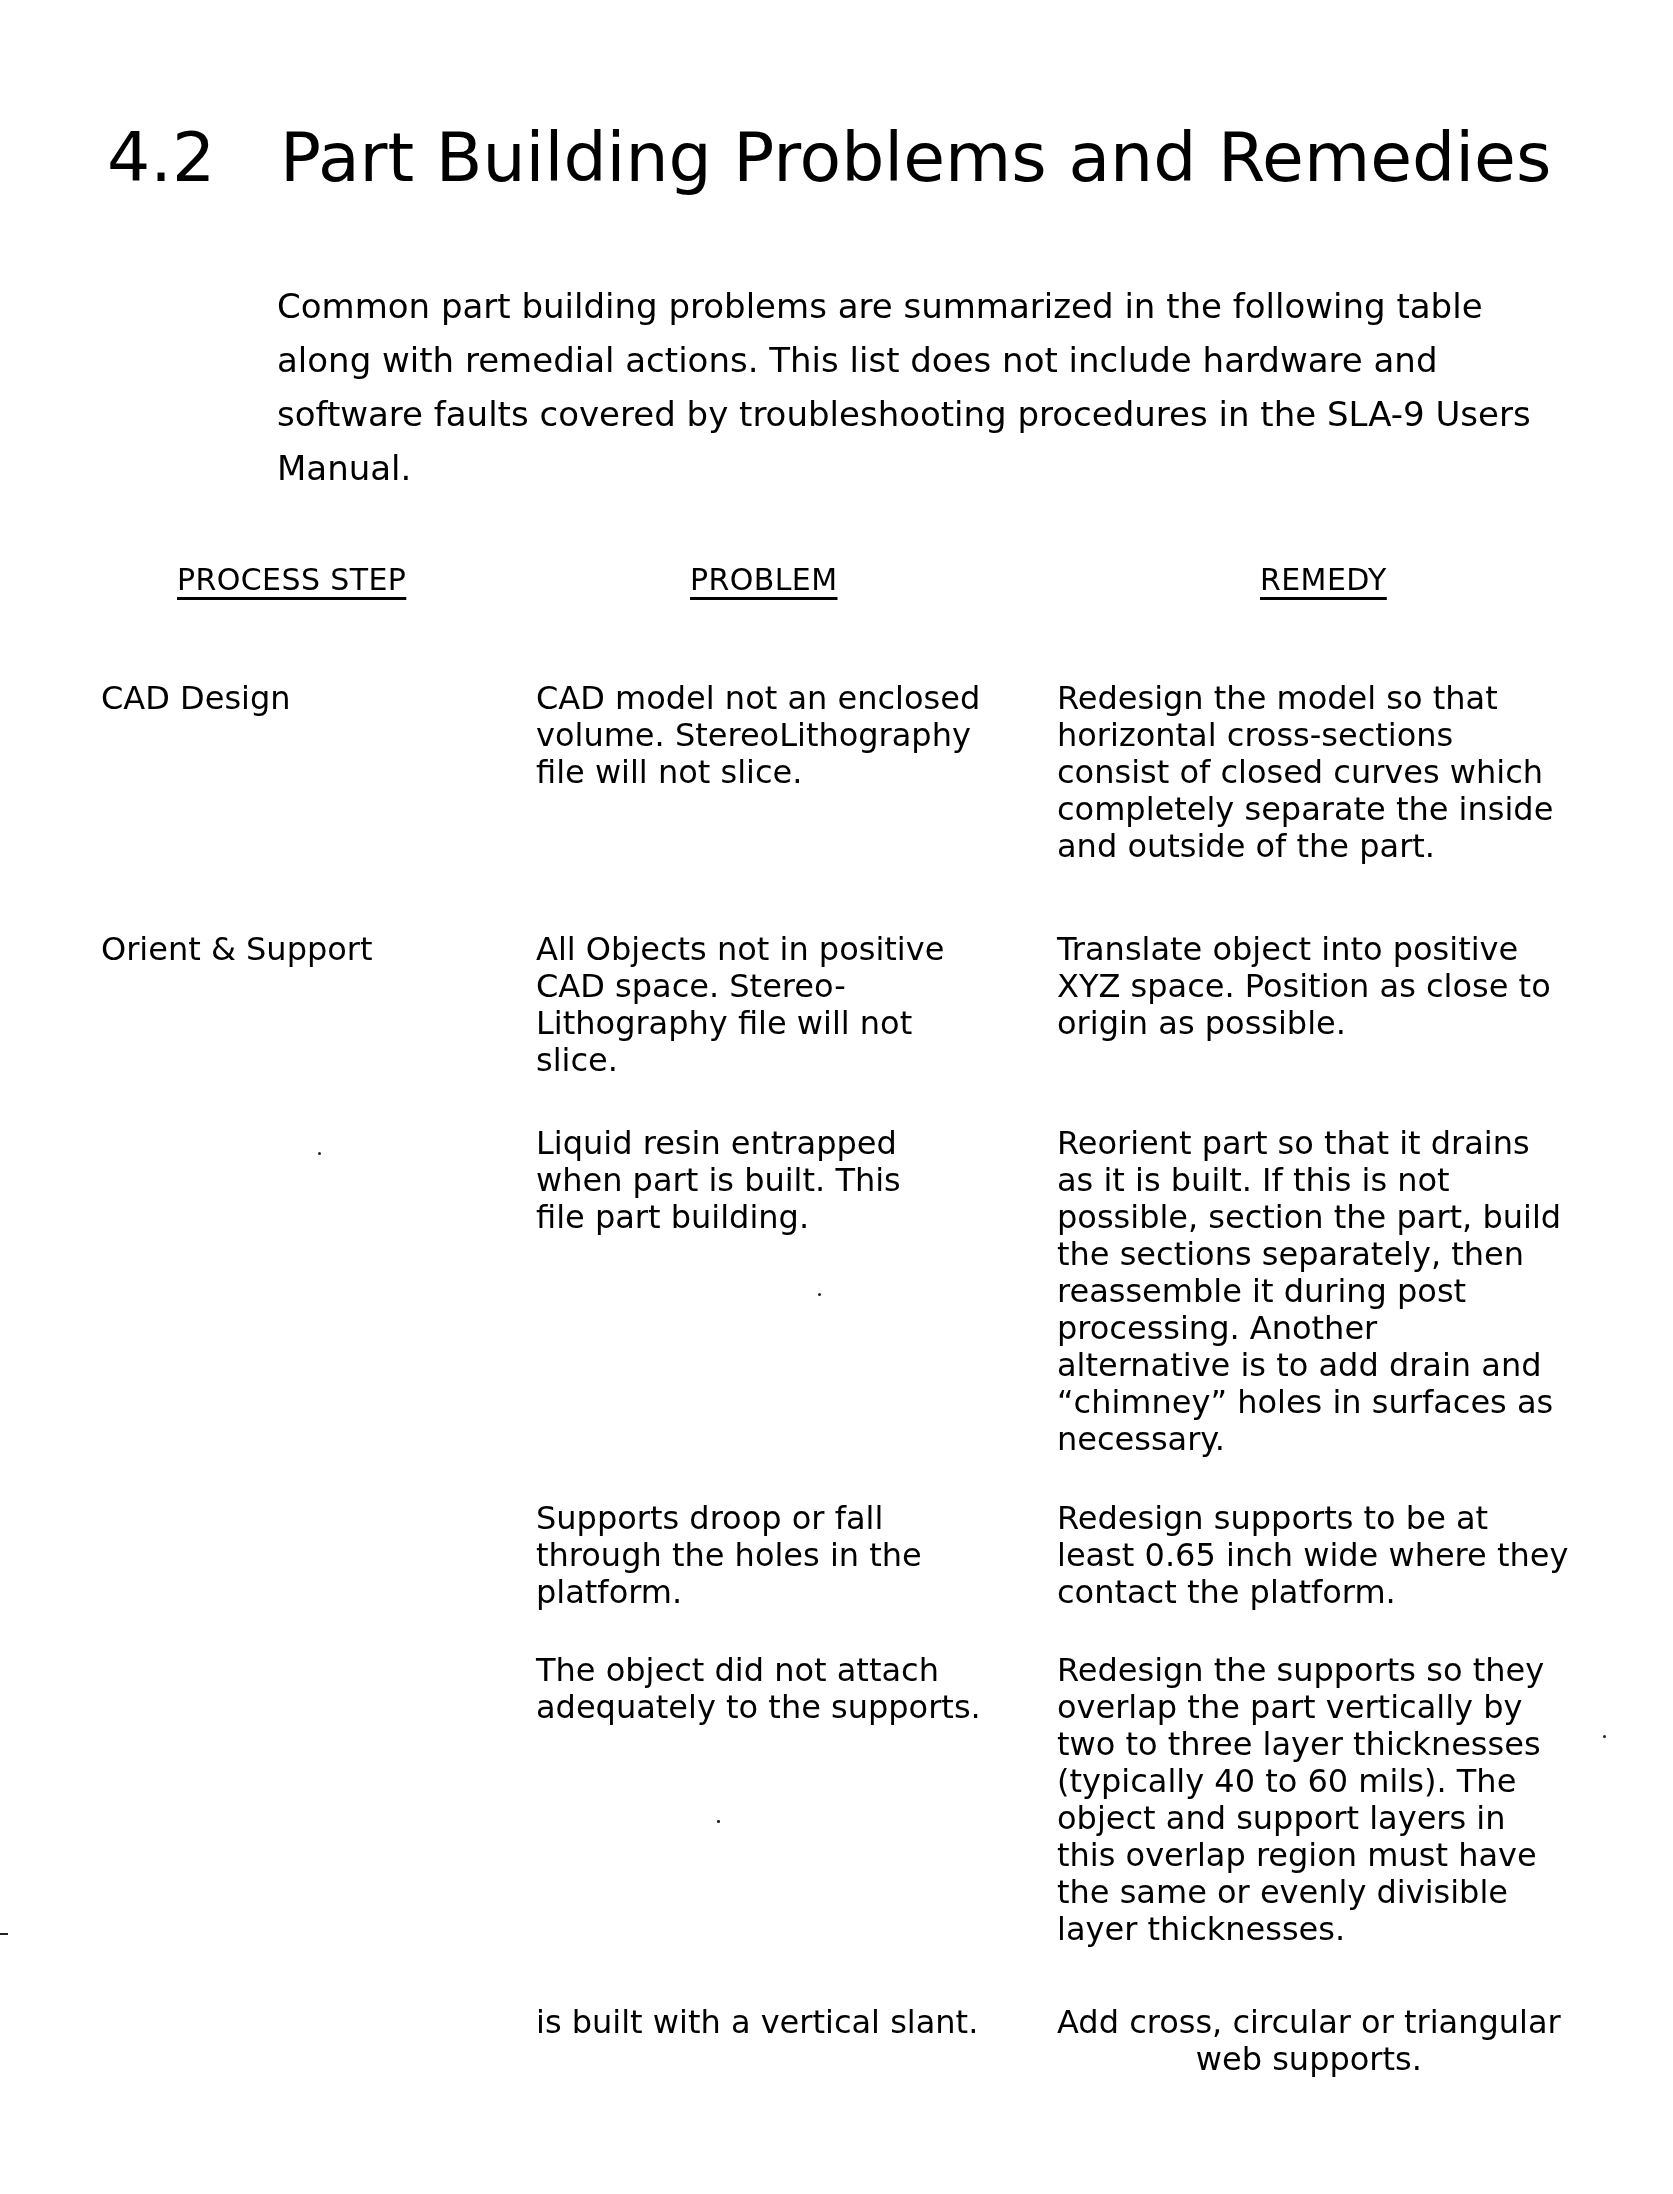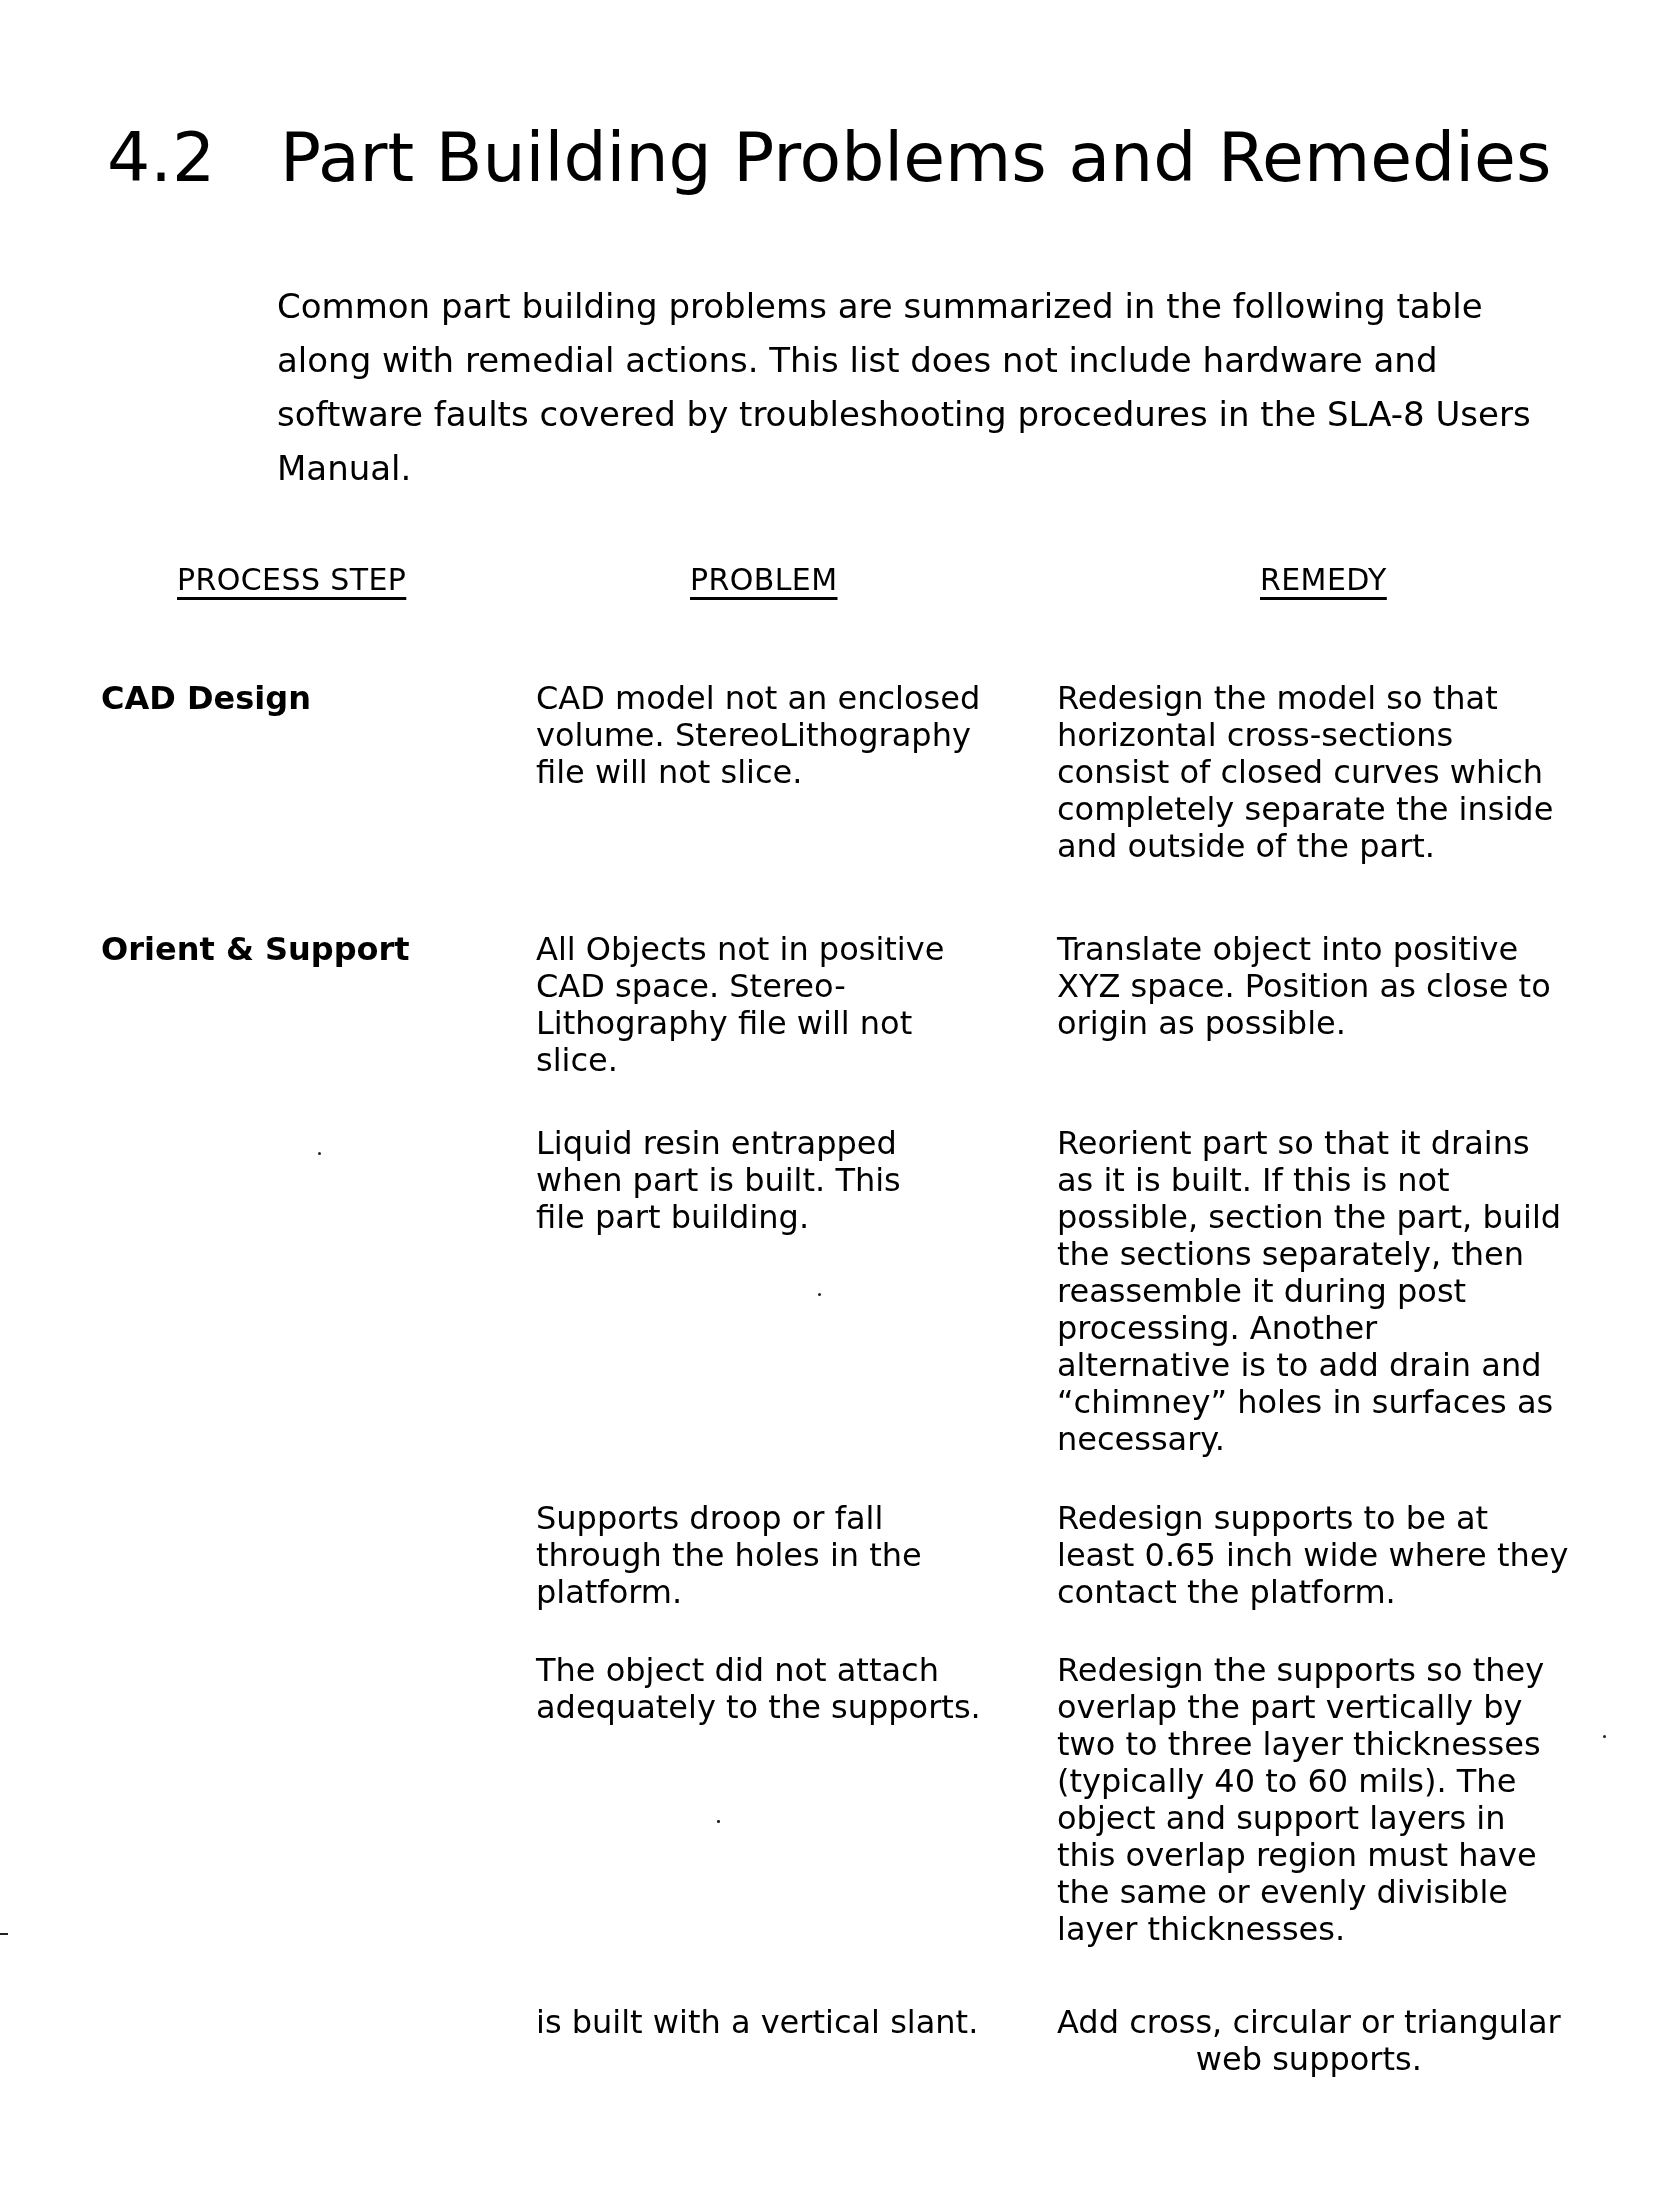--- a/index.html
+++ b/index.html
@@ -47,41 +47,41 @@
     .col-head.problem { left: 690px; }
     .col-head.remedy { left: 1260px; }
 
     .cell {
       position: absolute;
       font-size: 32px;
       line-height: 37px;
       margin: 0;
     }
     .cell span { display: block; white-space: nowrap; }
-    .cell.step { left: 101px; font-weight: bold; }
+    .cell.step { left: 101px; font-weight: normal; }
     .cell.problem { left: 522px; margin-left: 14px; }
     .cell.remedy { left: 1057px; }
     .speck {
       position: absolute;
       width: 3.4px; height: 3.4px;
       background: #222;
       border-radius: 50%;
     }
   </style>
 </head>
 <body>
 
 <h1 class="heading">
   <span class="num">4.2</span><span>Part Building Problems and Remedies</span>
 </h1>
 
 <p class="intro">
   <span>Common part building problems are summarized in the following table</span>
   <span>along with remedial actions.  This list does not include hardware and</span>
-  <span>software faults covered by troubleshooting procedures in the SLA-8 Users</span>
+  <span>software faults covered by troubleshooting procedures in the SLA-9 Users</span>
   <span>Manual.</span>
 </p>
 
 <div class="col-head step">PROCESS STEP</div>
 <div class="col-head problem">PROBLEM</div>
 <div class="col-head remedy">REMEDY</div>
 
 <div>
   <div class="cell step" style="top:680px;">CAD Design</div>
   <div class="cell problem" style="top:680px;">

